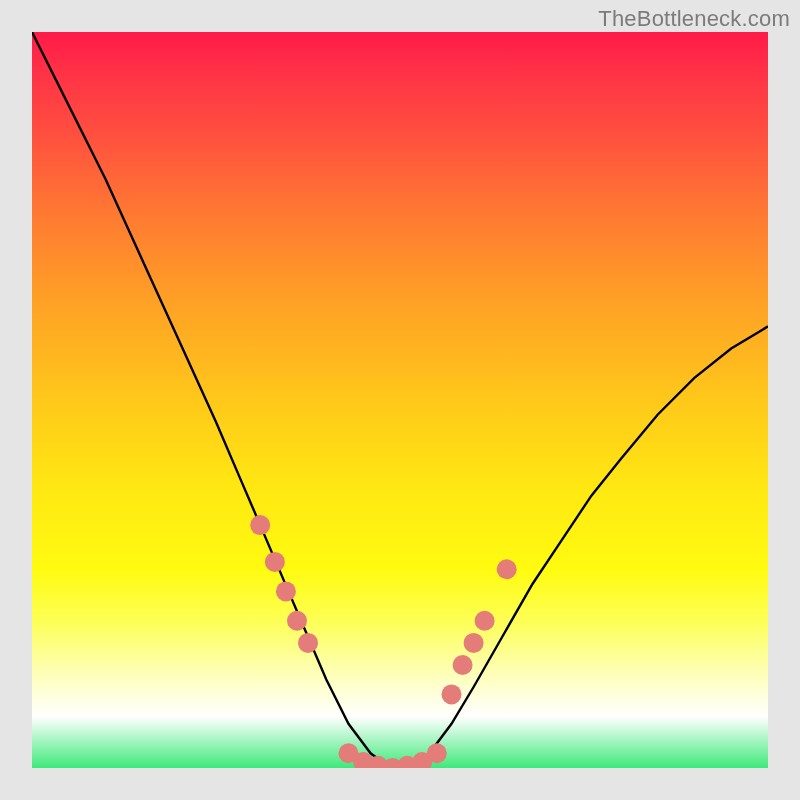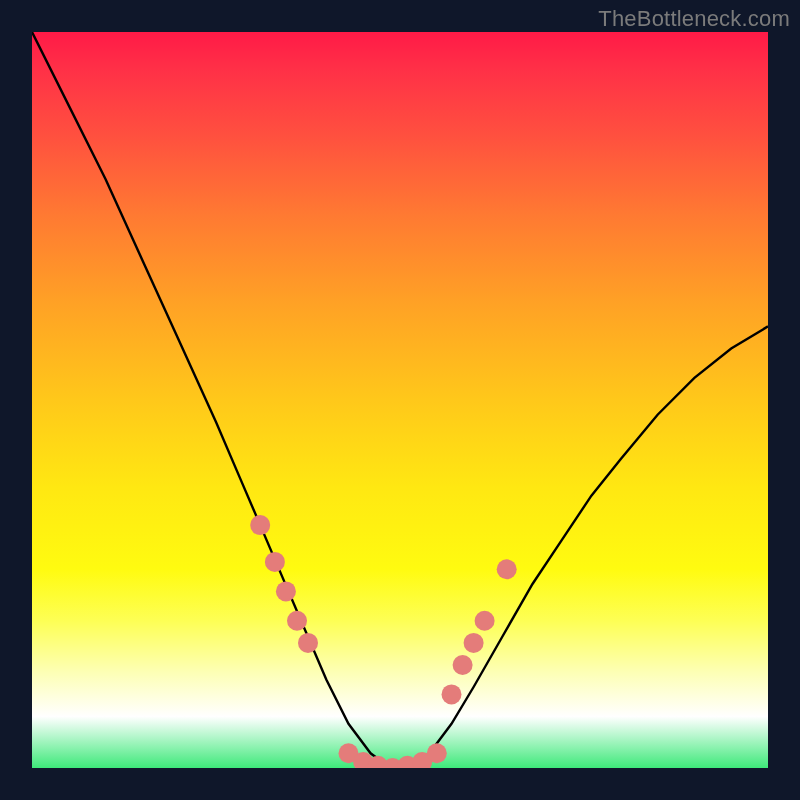--- a/index.html
+++ b/index.html
@@ -10,21 +10,21 @@
     background: #000;
     overflow: hidden;
     font-family: Arial, Helvetica, sans-serif;
   }
   .frame {
     position: absolute;
     left: 0;
     top: 0;
     width: 800px;
     height: 800px;
-    background: #0f172a;
+    background: #e5e5e5;
   }
   .plot-area {
     position: absolute;
     left: 32px;
     top: 32px;
     width: 736px;
     height: 736px;
     overflow: hidden;
   }
   .gradient {

